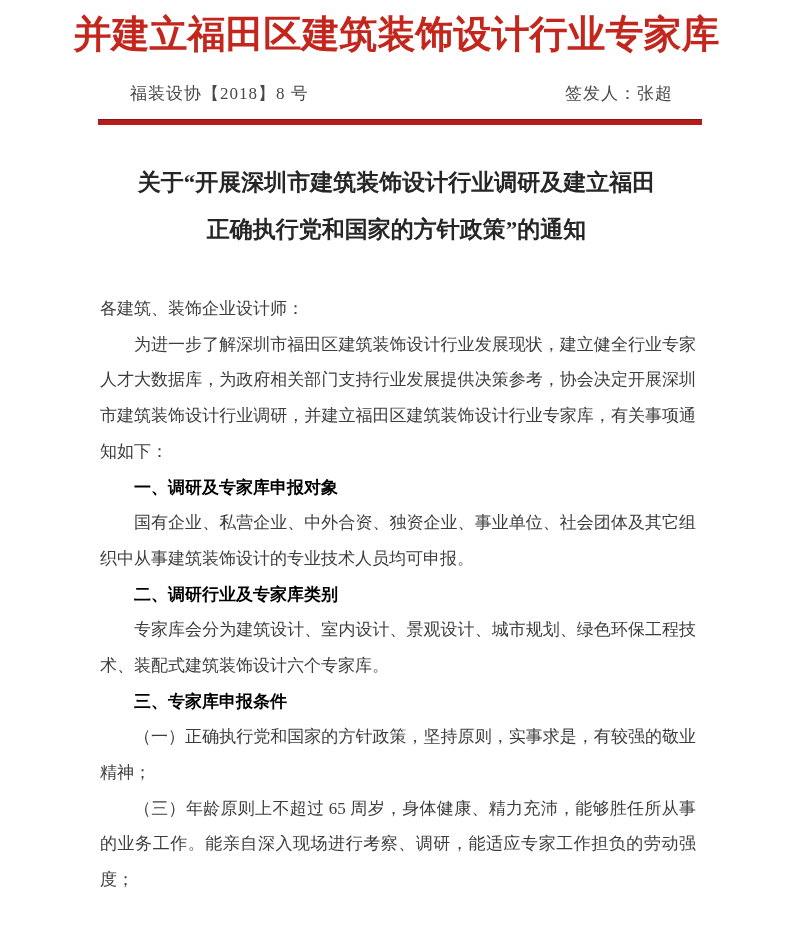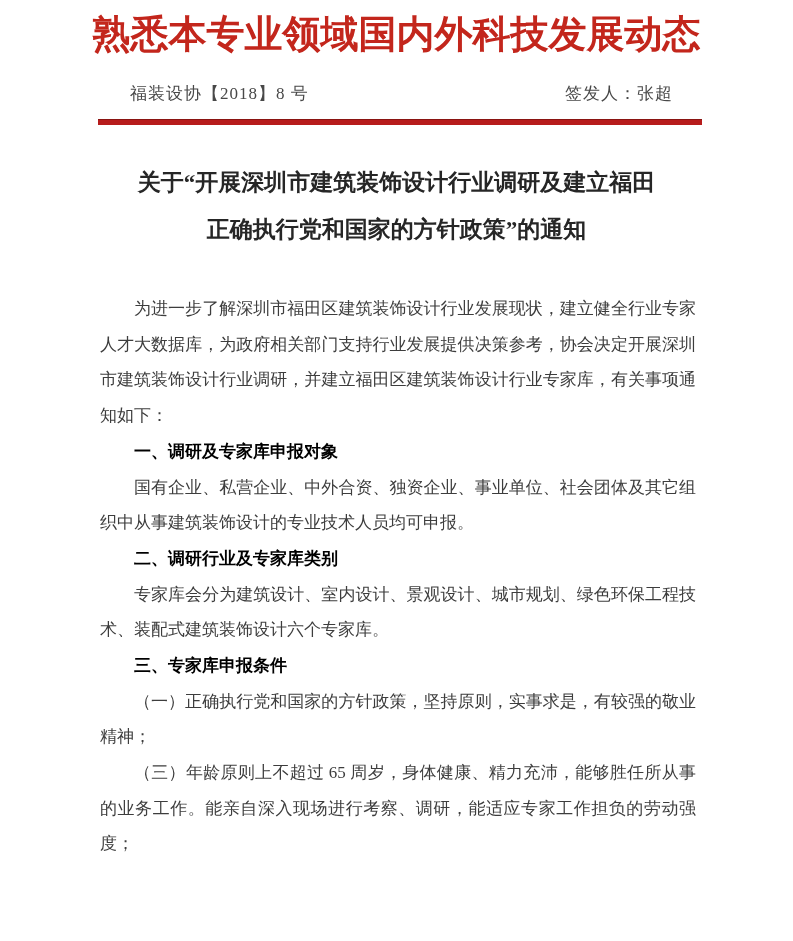--- a/index.html
+++ b/index.html
@@ -68,35 +68,36 @@
   }
   p.subheading {
     text-indent: 1.6em;
   }
 </style>
 </head>
 <body>
 
 <div class="page">
 
-  <div class="org-title">熟悉本专业领域国内外科技发展动态</div>
+  <div class="org-title">并建立福田区建筑装饰设计行业专家库</div>
 
   <div class="doc-row">
     <span>福装设协【2018】8 号</span>
     <span>签发人：张超</span>
   </div>
 
   <div class="red-rule"></div>
 
   <div class="doc-title">
     <div>关于“开展深圳市建筑装饰设计行业调研及建立福田</div>
     <div>正确执行党和国家的方针政策”的通知</div>
   </div>
 
   <div class="body-text">
+    <p class="salutation">各建筑、装饰企业设计师：</p>
     <p class="indent">为进一步了解深圳市福田区建筑装饰设计行业发展现状，建立健全行业专家人才大数据库，为政府相关部门支持行业发展提供决策参考，协会决定开展深圳市建筑装饰设计行业调研，并建立福田区建筑装饰设计行业专家库，有关事项通知如下：</p>
     <p class="heading">一、调研及专家库申报对象</p>
     <p class="indent">国有企业、私营企业、中外合资、独资企业、事业单位、社会团体及其它组织中从事建筑装饰设计的专业技术人员均可申报。</p>
     <p class="heading">二、调研行业及专家库类别</p>
     <p class="indent">专家库会分为建筑设计、室内设计、景观设计、城市规划、绿色环保工程技术、装配式建筑装饰设计六个专家库。</p>
     <p class="heading">三、专家库申报条件</p>
     <p class="indent">（一）正确执行党和国家的方针政策，坚持原则，实事求是，有较强的敬业精神；</p>
     <p class="indent">（三）年龄原则上不超过 65 周岁，身体健康、精力充沛，能够胜任所从事的业务工作。能亲自深入现场进行考察、调研，能适应专家工作担负的劳动强度；</p>
   </div>
 

